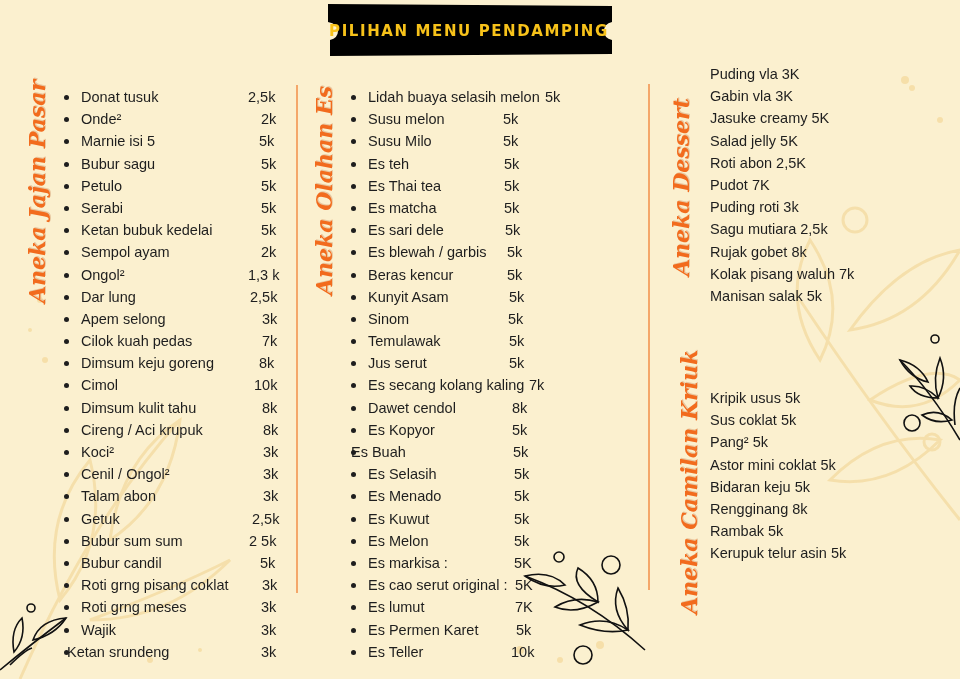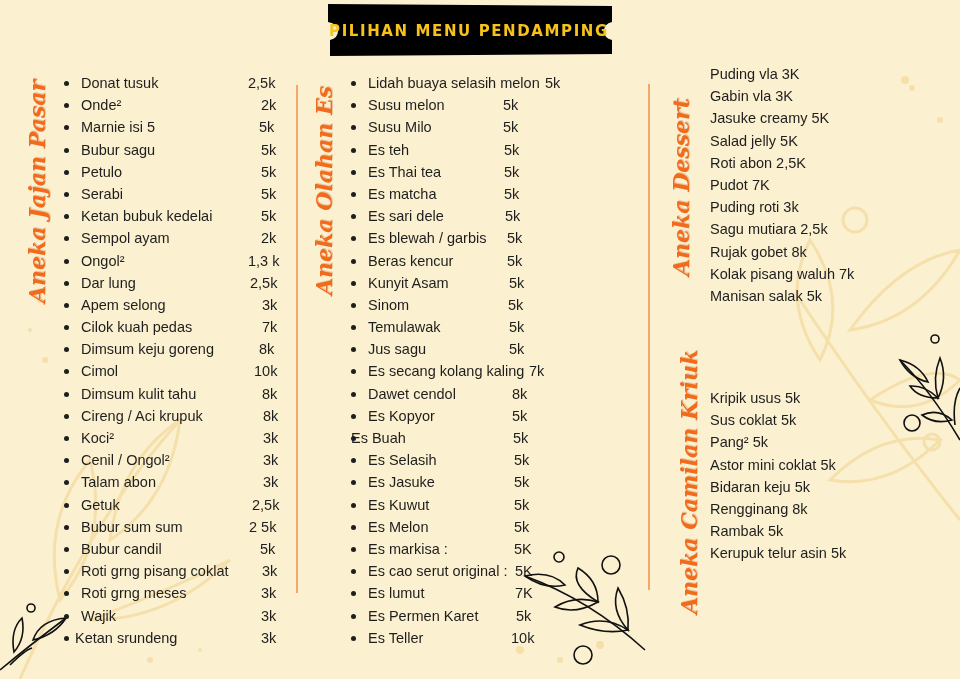--- a/index.html
+++ b/index.html
@@ -24,21 +24,21 @@
   }
   .vtitle {
     position: absolute;
     font-family: "DejaVu Serif", serif; font-style: italic; font-weight: bold;
     color: #f26b1d; white-space: nowrap;
     transform: rotate(-90deg); transform-origin: left top;
     text-shadow: 1px 1px 0 #e8c7a0;
     font-size: 22px;
   }
   .divider { position: absolute; width: 2px; background: #f4a76a; }
-  ul.menu { position: absolute; list-style: none; }
+  ul.menu { position: absolute; list-style: none; margin-top: 14px; }
   ul.menu li {
     position: relative; height: 22.2px; line-height: 22.2px;
     font-size: 14.5px; white-space: nowrap;
   }
   ul.menu li .bullet {
     position: absolute; left: 0; top: 9px; width: 5px; height: 5px;
     border-radius: 50%; background: #1e1e1e;
   }
   ul.menu li .name { position: absolute; }
   ul.menu li .price { position: absolute; }
@@ -248,21 +248,21 @@
       <span class="name" style="left:17px">Roti grng meses</span>
       <span class="price" style="left:197px">3k</span>
     </li>
   <li>
       <span class="bullet"></span>
       <span class="name" style="left:17px">  Wajik</span>
       <span class="price" style="left:197px">3k</span>
     </li>
   <li>
       <span class="bullet"></span>
-      <span class="name" style="left:11px"> Ketan srundeng</span>
+      <span class="name" style="left:3px"> Ketan srundeng</span>
       <span class="price" style="left:197px">3k</span>
     </li>
 </ul>
 
 <ul class="menu" style="left:351px;top:72px;width:240px;">
   <li>
       <span class="bullet"></span>
       <span class="name" style="left:17px">Lidah buaya selasih melon</span>
       <span class="price" style="left:194px">5k</span>
     </li>
@@ -316,21 +316,21 @@
       <span class="name" style="left:17px">Sinom</span>
       <span class="price" style="left:157px">5k</span>
     </li>
   <li>
       <span class="bullet"></span>
       <span class="name" style="left:17px">Temulawak</span>
       <span class="price" style="left:158px">5k</span>
     </li>
   <li>
       <span class="bullet"></span>
-      <span class="name" style="left:17px">Jus sagu</span>
+      <span class="name" style="left:17px">Jus serut</span>
       <span class="price" style="left:158px">5k</span>
     </li>
   <li>
       <span class="bullet"></span>
       <span class="name" style="left:17px">Es secang kolang kaling</span>
       <span class="price" style="left:178px">7k</span>
     </li>
   <li>
       <span class="bullet"></span>
       <span class="name" style="left:17px">Dawet cendol</span>
@@ -346,21 +346,21 @@
       <span class="name" style="left:0">Es Buah</span>
       <span class="price" style="left:162px">5k</span>
     </li>
   <li>
       <span class="bullet"></span>
       <span class="name" style="left:17px">Es Selasih</span>
       <span class="price" style="left:163px">5k</span>
     </li>
   <li>
       <span class="bullet"></span>
-      <span class="name" style="left:17px">Es Jasuke</span>
+      <span class="name" style="left:17px">Es Menado</span>
       <span class="price" style="left:163px">5k</span>
     </li>
   <li>
       <span class="bullet"></span>
       <span class="name" style="left:17px">Es Kuwut</span>
       <span class="price" style="left:163px">5k</span>
     </li>
   <li>
       <span class="bullet"></span>
       <span class="name" style="left:17px">Es Melon</span>

